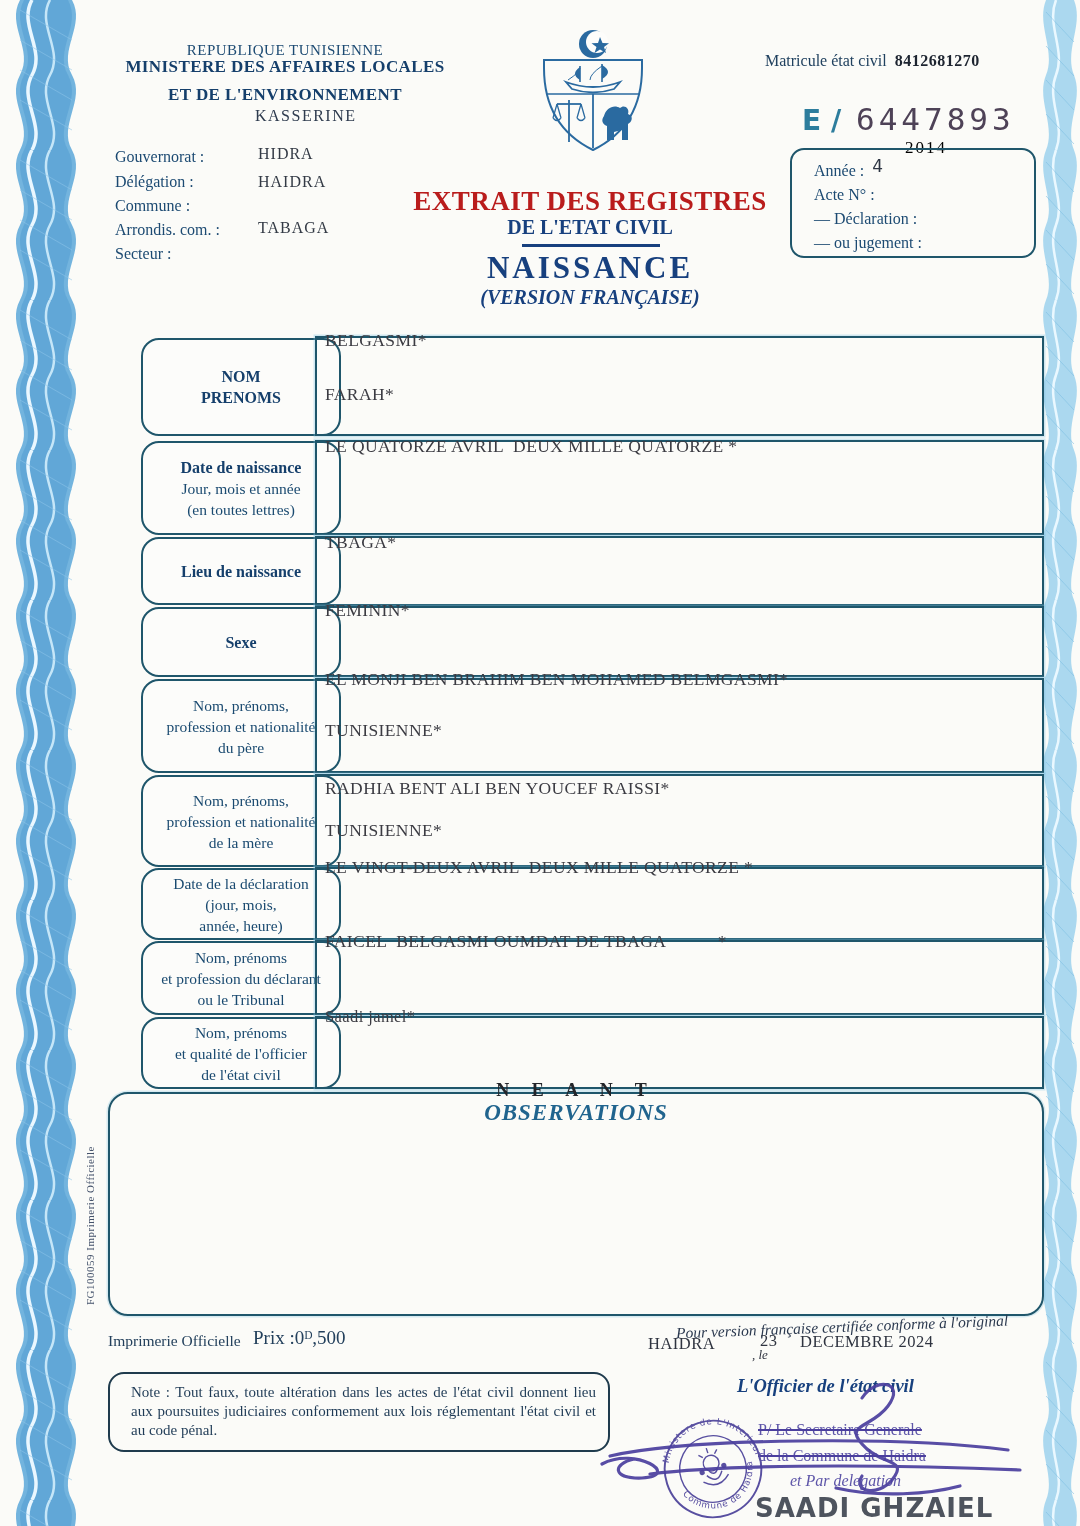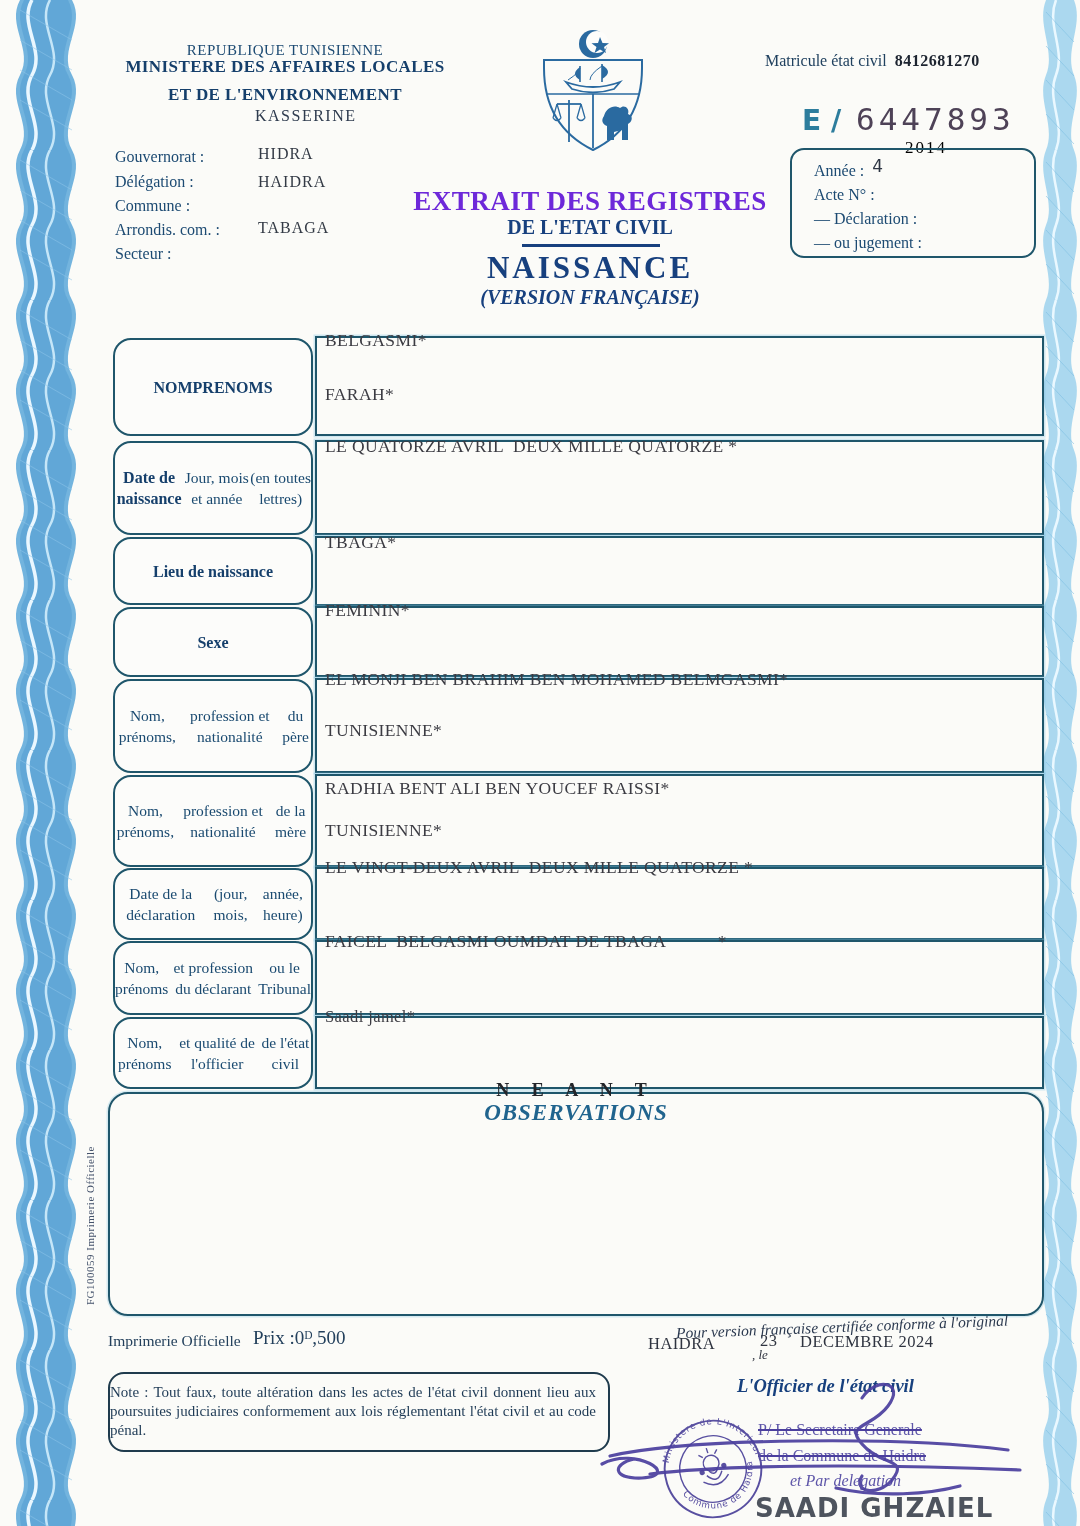--- a/index.html
+++ b/index.html
@@ -20,46 +20,46 @@
   .fld-value{font-size:16px;color:#333a45;letter-spacing:1px;}
   .matricule{font-size:16px;color:#20415f;}
   .matricule b{color:#1d2430;letter-spacing:.5px;}
   .reg-prefix{font-family:"DejaVu Sans",sans-serif;font-size:28px;font-weight:bold;color:#2d7d9d;}
   .reg-num{font-family:"DejaVu Sans Mono",monospace;font-size:31px;color:#4e4257;letter-spacing:4px;}
   .reg-year{font-size:17px;color:#000000;letter-spacing:2px;}
   .acte-box{border:2px solid #1f566b;border-radius:14px;}
   .acte-line{font-size:16px;color:#1c4a72;line-height:24px;}
   .acte-val{font-family:"DejaVu Sans",sans-serif;font-size:17px;color:#2e3644;}
   
-  .title1{font-size:27px;font-weight:bold;letter-spacing:.5px;color:#6d28d9;}
+  .title1{font-size:27px;font-weight:bold;letter-spacing:.5px;color:#b91c1c;}
   .title2{font-size:20px;font-weight:bold;color:#17407e;}
   .title3{font-size:31px;font-weight:bold;letter-spacing:3px;color:#17407e;}
   .title4{font-size:20px;font-weight:bold;font-style:italic;color:#17407e;}
   .title-rule{height:3px;background:#17407e;}
   
-  .lbl-box{border:2.5px solid #1f566b;border-radius:18px;display:flex;flex-direction:row;
-           align-items:center;justify-content:center;text-align:center;background:rgba(255,255,255,.3);}
+  .lbl-box{border:2.5px solid #1f566b;border-radius:18px;display:flex;flex-direction:column;
+           align-items:center;justify-content:center;text-align:center;background:rgba(255,255,255,.3);margin-left:28px;}
   .lbl-line{font-size:15.5px;line-height:21px;color:#1a4a70;}
   .lbl-bold{font-weight:bold;font-size:16px;color:#153f6b;}
   .val-box{border:2px solid #1f566b;border-radius:0;box-shadow:0 0 0 1.5px rgba(125,195,225,.35);}
   .val{position:absolute;left:8px;white-space:pre;font-size:17.5px;color:#3b3b42;letter-spacing:.4px;}
   .val-lc{font-size:16.5px;}
   
   .obs-box{border:2.2px solid #1f566b;border-radius:20px;box-shadow:0 0 0 1.5px rgba(125,195,225,.3);}
   .neant{font-size:18px;font-weight:bold;letter-spacing:9px;color:#23252a;}
   .obs-title{font-size:23px;font-weight:bold;font-style:italic;color:#20648e;letter-spacing:1px;}
   
   .foot-print{font-size:15.5px;color:#23405c;}
   .foot-prix{font-size:19px;color:#23405c;}
   .cert-line{font-size:15.5px;font-style:italic;color:#2c3a50;transform:rotate(-2.2deg);white-space:nowrap;}
   .date-line{font-size:16.5px;color:#2f3440;letter-spacing:.5px;white-space:pre;}
   .le-small{font-size:13px;font-style:italic;color:#2f3440;}
   .note-box{border:2px solid #1f3b4d;border-radius:16px;}
   .note-text{font-size:15px;line-height:19px;color:#1e3a55;text-align:justify;
-             padding:9px 12px 6px 0;margin:0;text-indent:0;}
+             padding:9px 12px 6px 21px;margin:0;text-indent:0;}
   .officer-title{font-size:18.5px;font-weight:bold;font-style:italic;color:#17407e;}
   .stamp-line{font-size:16px;color:#5d55a8;white-space:nowrap;}
   .stamp-line.struck{text-decoration:line-through;text-decoration-color:#4b3f9e;text-decoration-thickness:2px;}
   .stamp-ital{font-style:italic;}
   .stamp-name{font-family:"DejaVu Sans",sans-serif;font-size:26px;font-weight:bold;color:#4e545e;letter-spacing:1px;}
   .side-code{font-size:11px;color:#44526b;letter-spacing:.5px;white-space:nowrap;
              transform:rotate(-90deg);transform-origin:left top;}
 </style>
 </head>
 <body>

